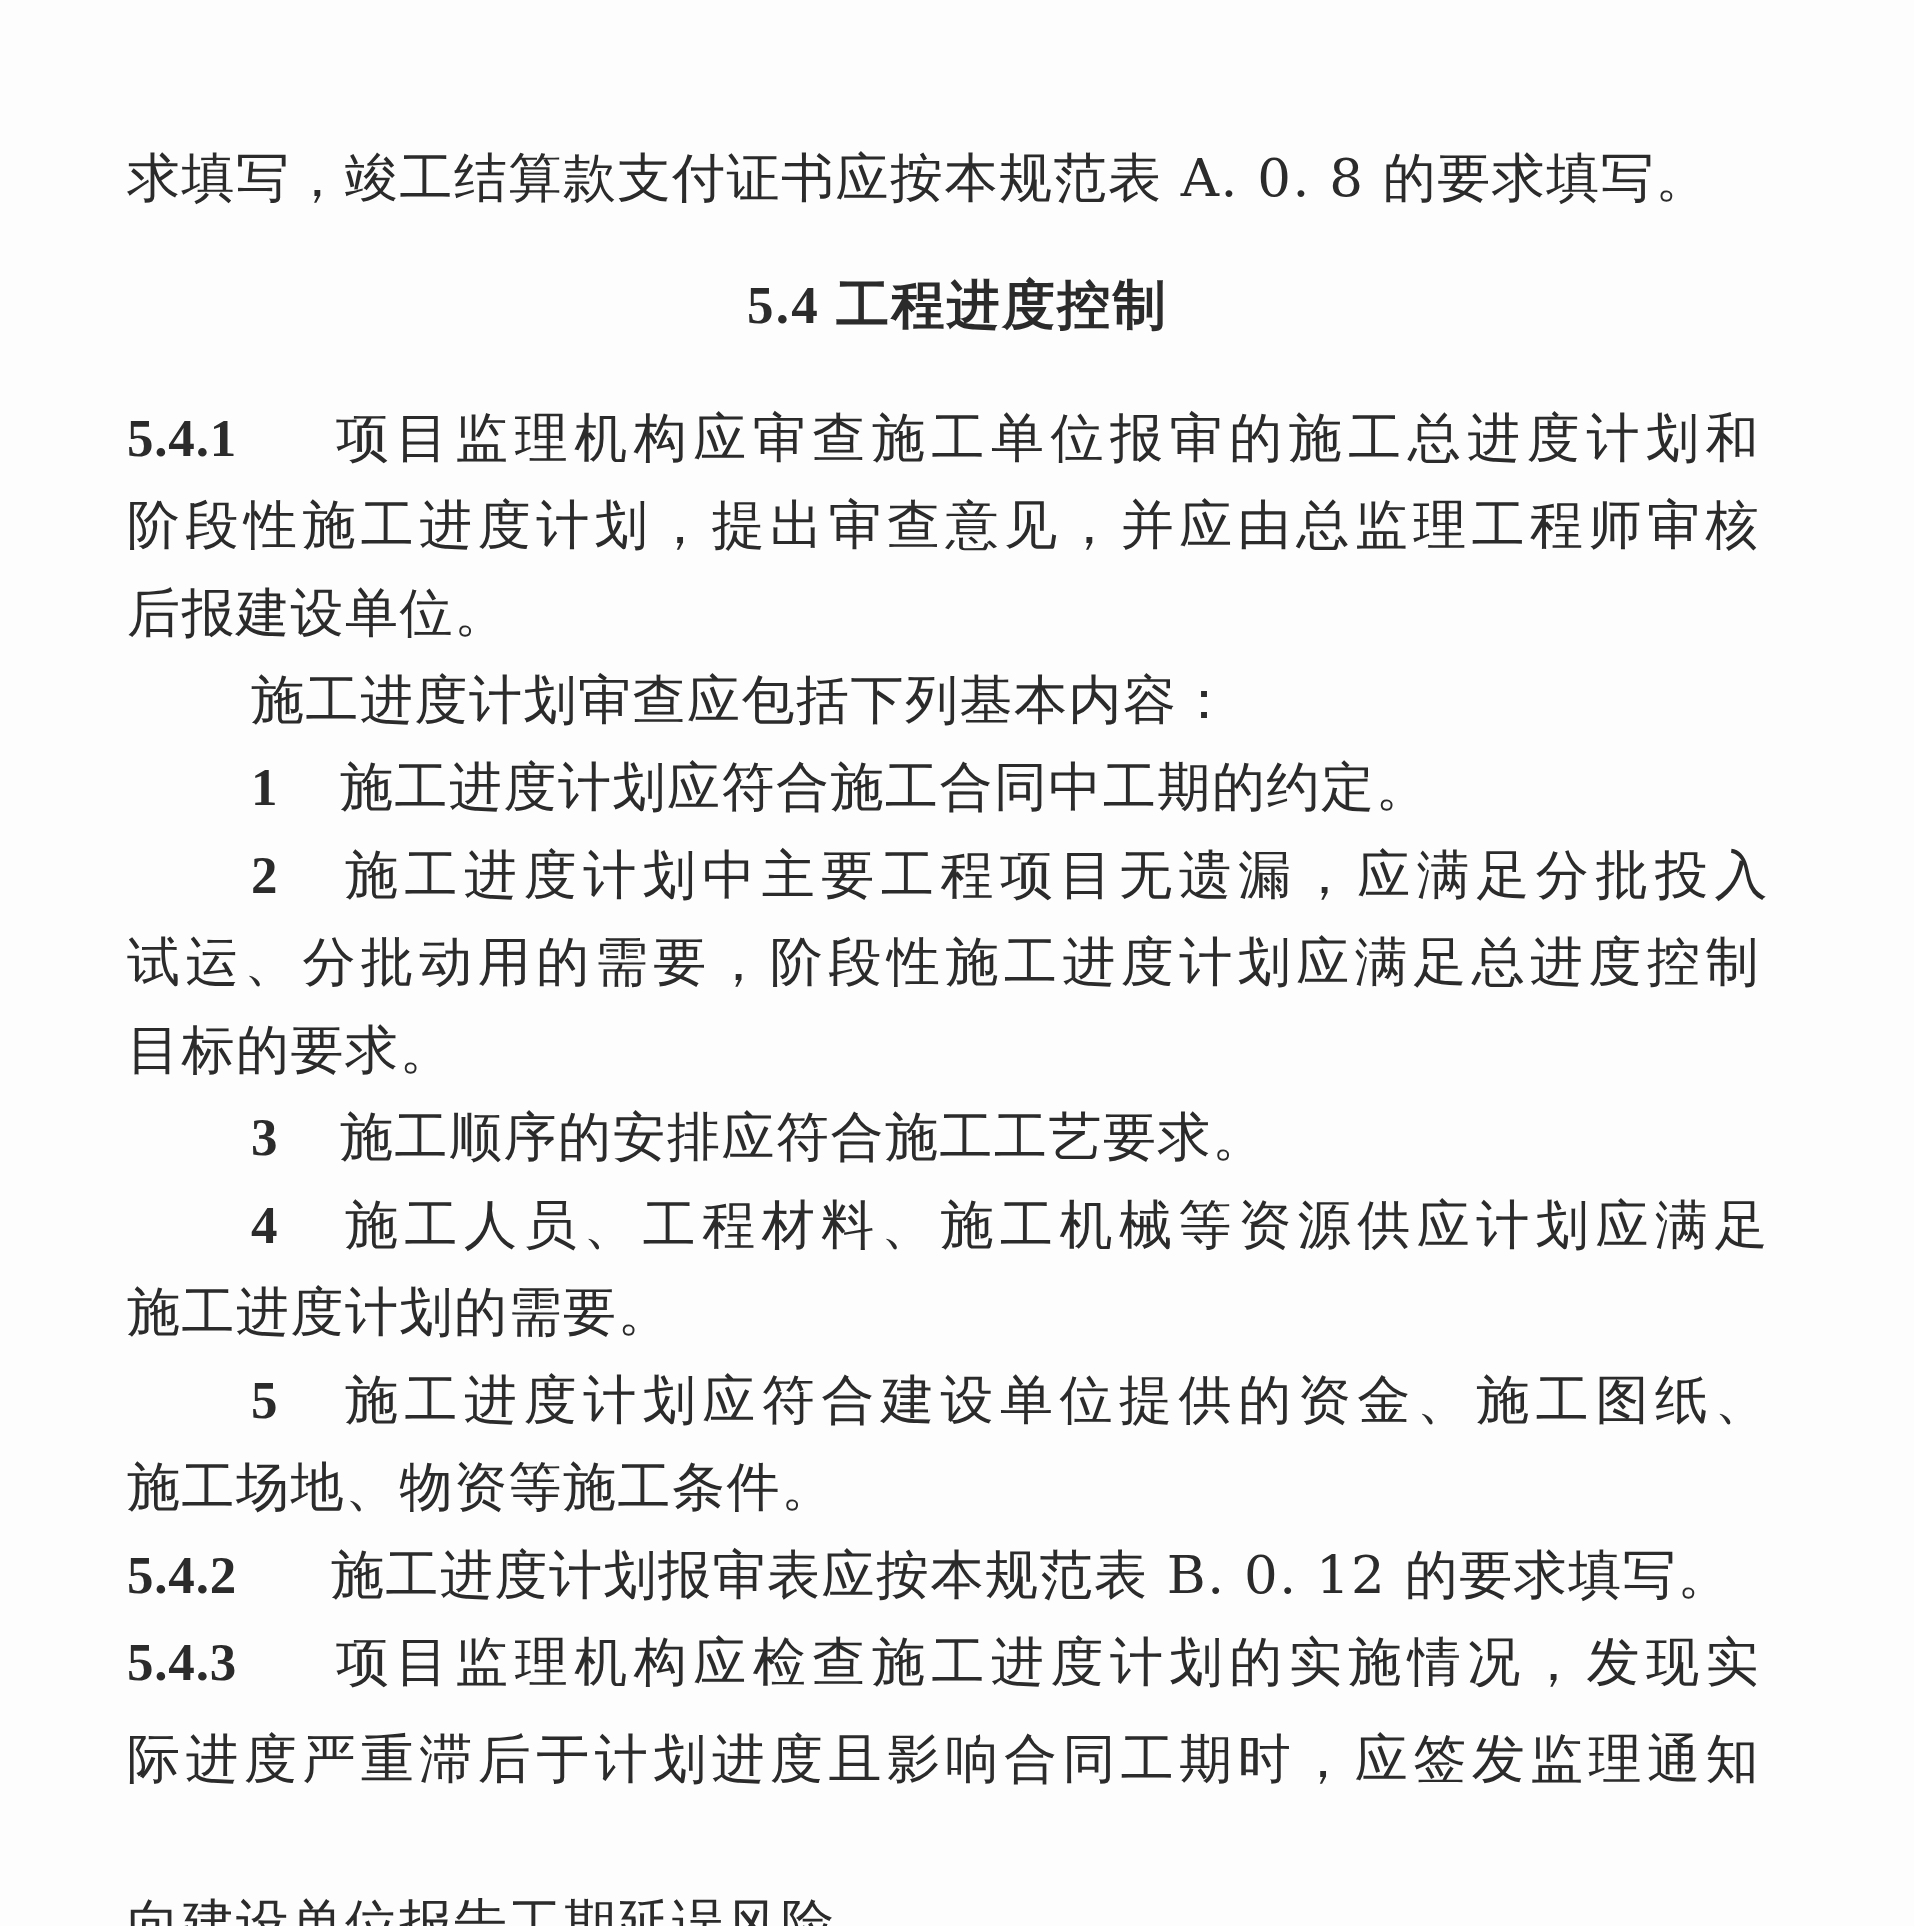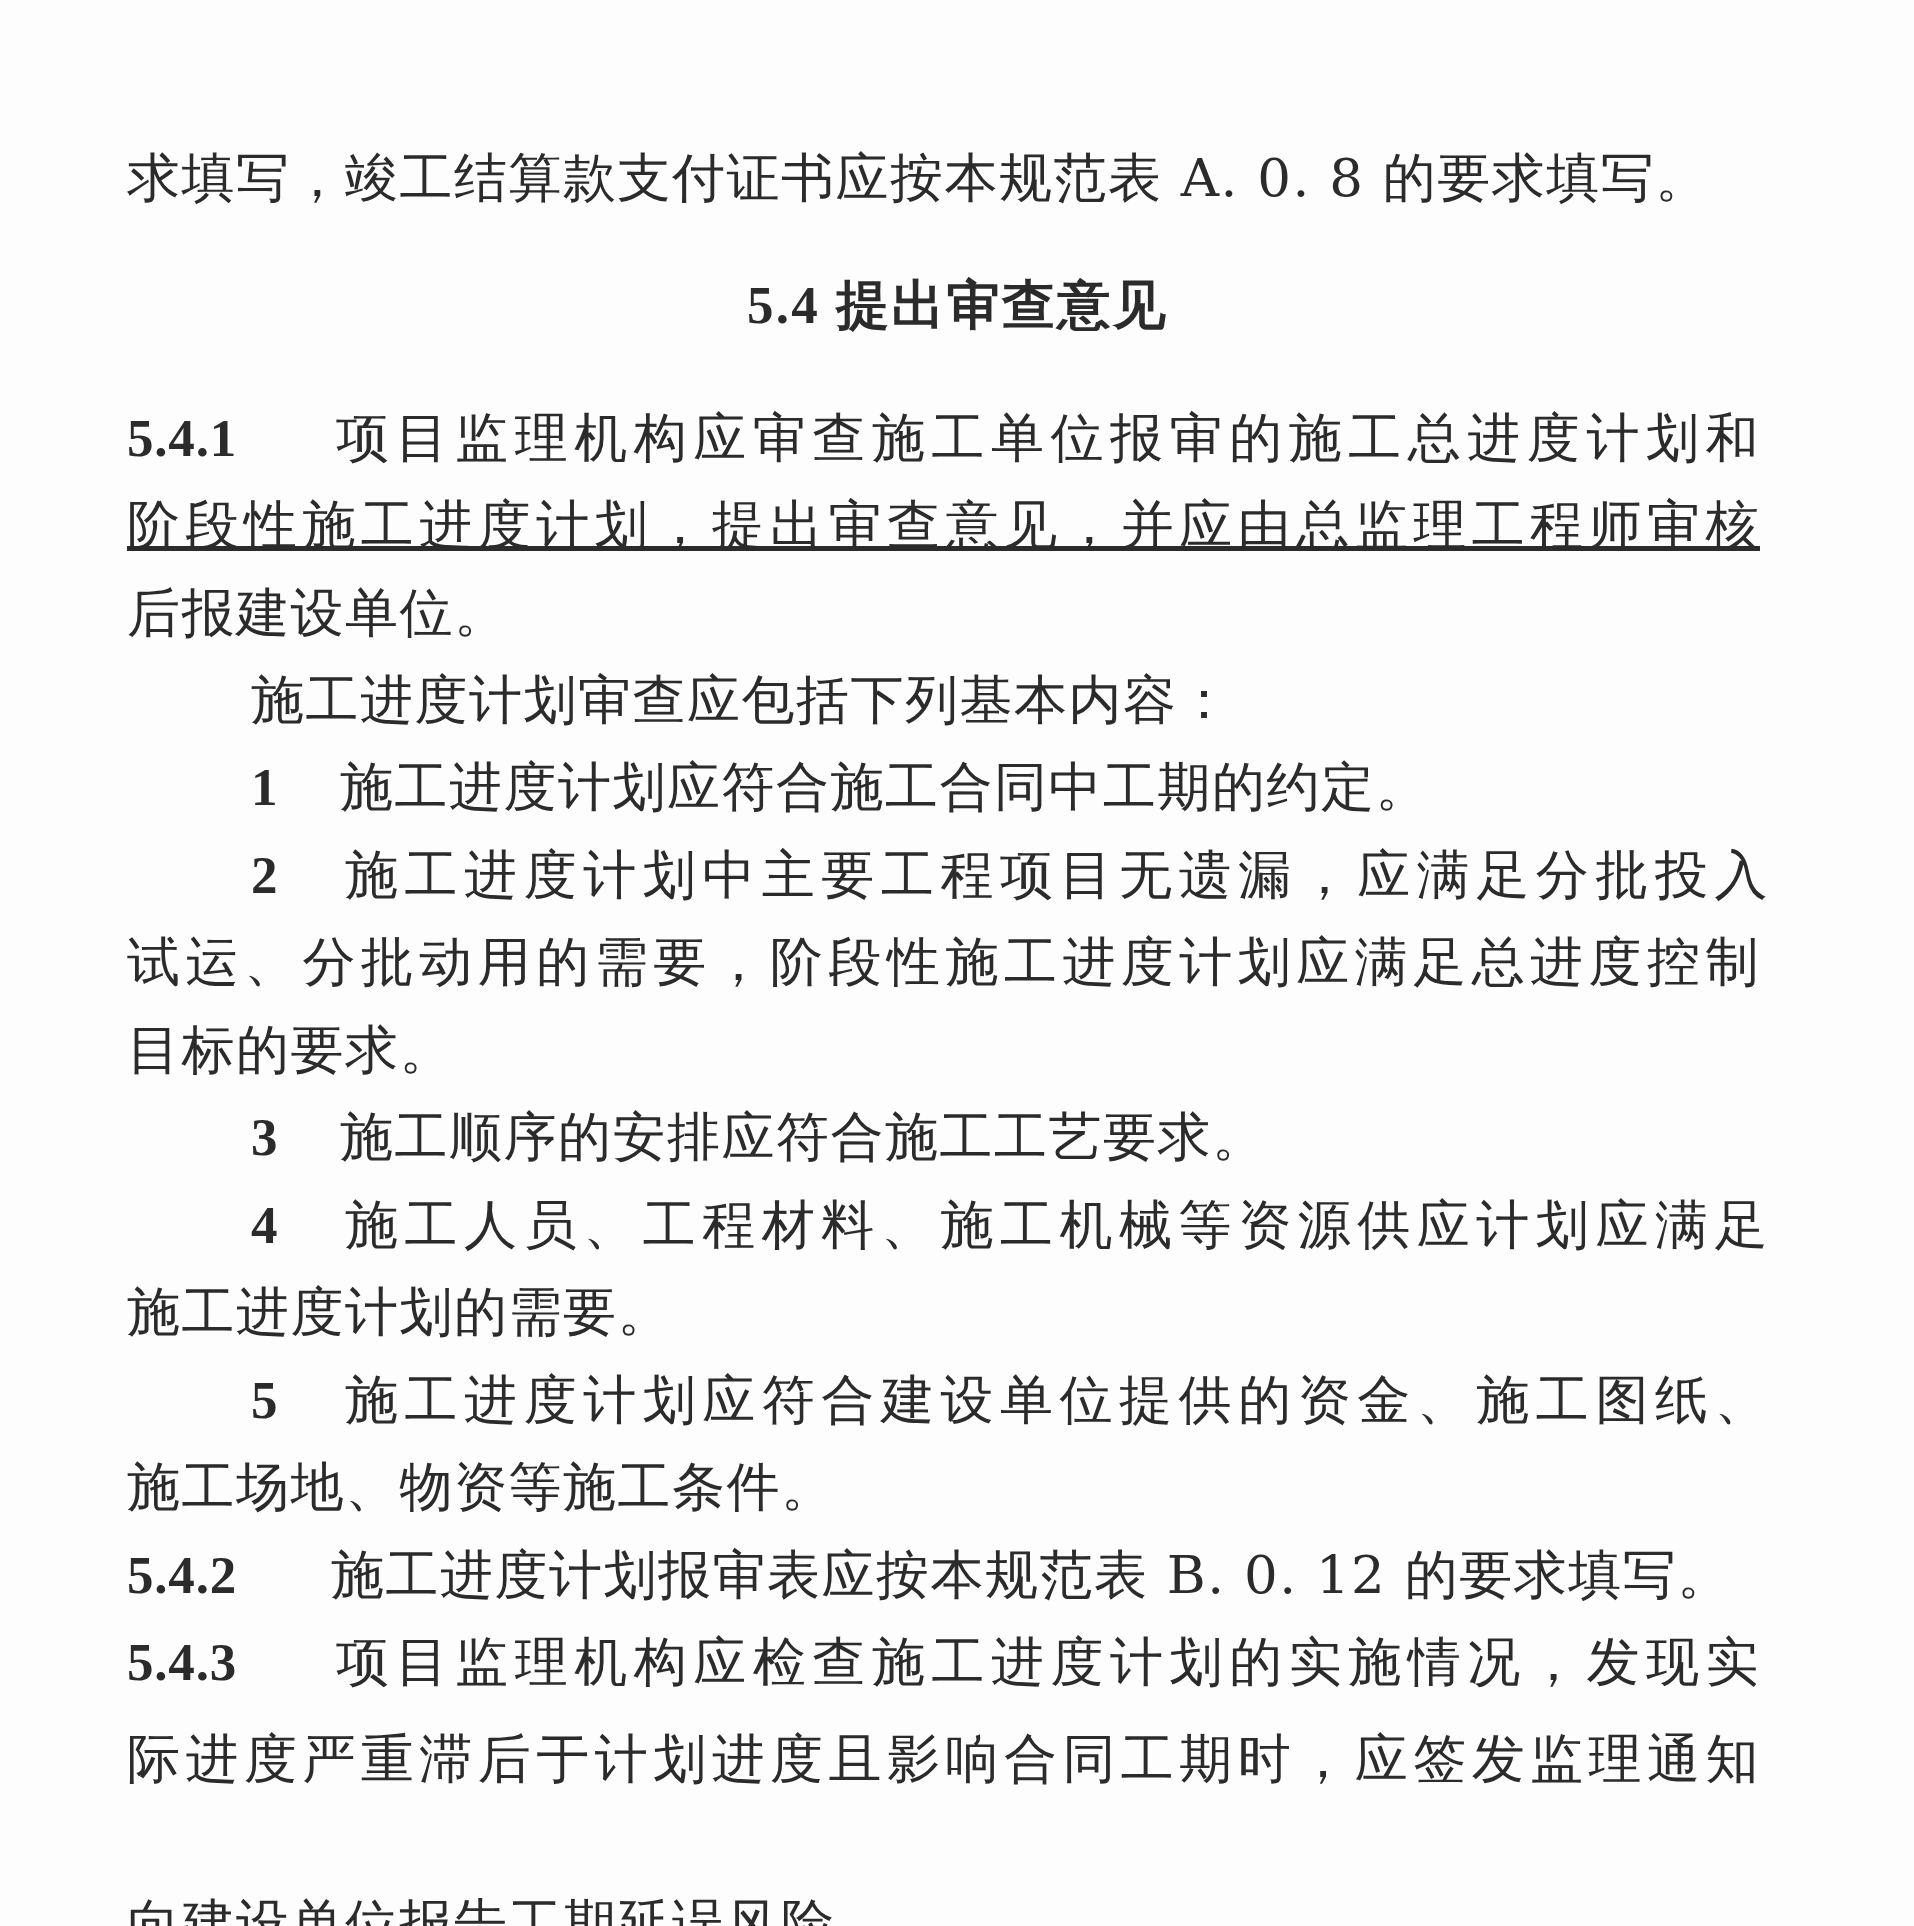--- a/index.html
+++ b/index.html
@@ -71,27 +71,27 @@
 </head>
 <body>
 
 <div class="page">
 
   <div class="line last" style="top:139px;">
     <span class="text">求填写，竣工结算款支付证书应按本规范表 A. 0. 8 的要求填写。</span>
   </div>
 
   <div class="heading" style="top:266px;">
-    <span class="hnum">5.4</span><span>提出审查意见</span>
+    <span class="hnum">5.4</span><span>工程进度控制</span>
   </div>
 
   <div class="line" style="top:399px;">
     <span class="num">5.4.1</span><span class="text">项目监理机构应审查施工单位报审的施工总进度计划和</span>
   </div>
-  <div class="line" style="top:486px;text-decoration:underline;">
+  <div class="line" style="top:486px;">
     <span class="text">阶段性施工进度计划，提出审查意见，并应由总监理工程师审核</span>
   </div>
   <div class="line last" style="top:574px;">
     <span class="text">后报建设单位。</span>
   </div>
   <div class="line last indent1" style="top:661px;">
     <span class="text">施工进度计划审查应包括下列基本内容：</span>
   </div>
 
   <div class="line last indent1" style="top:748px;">

